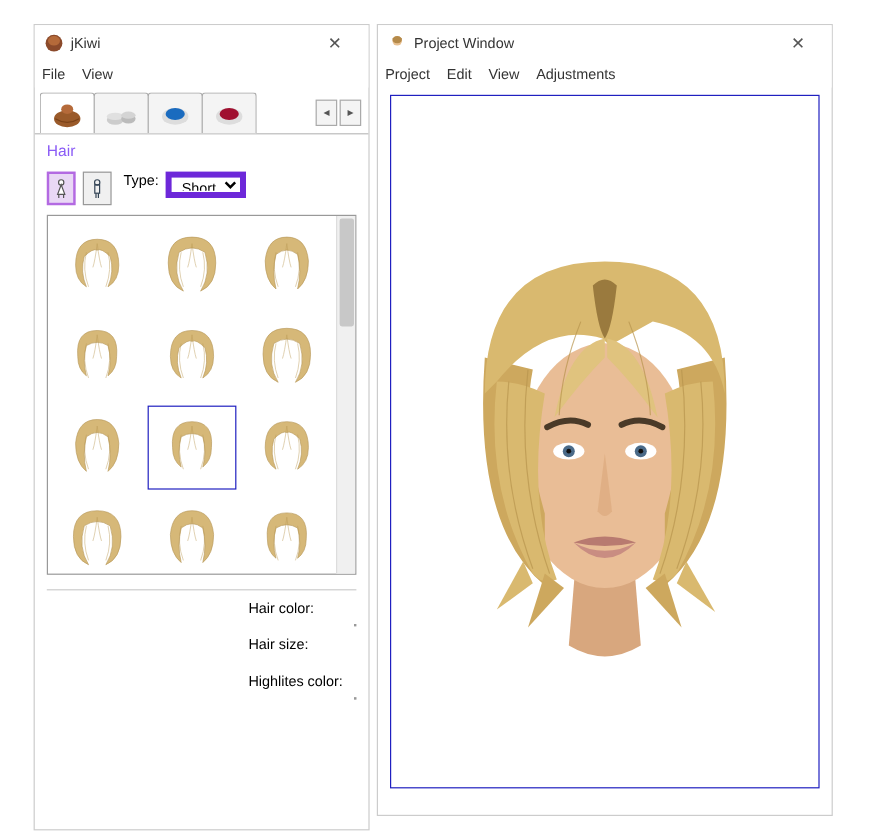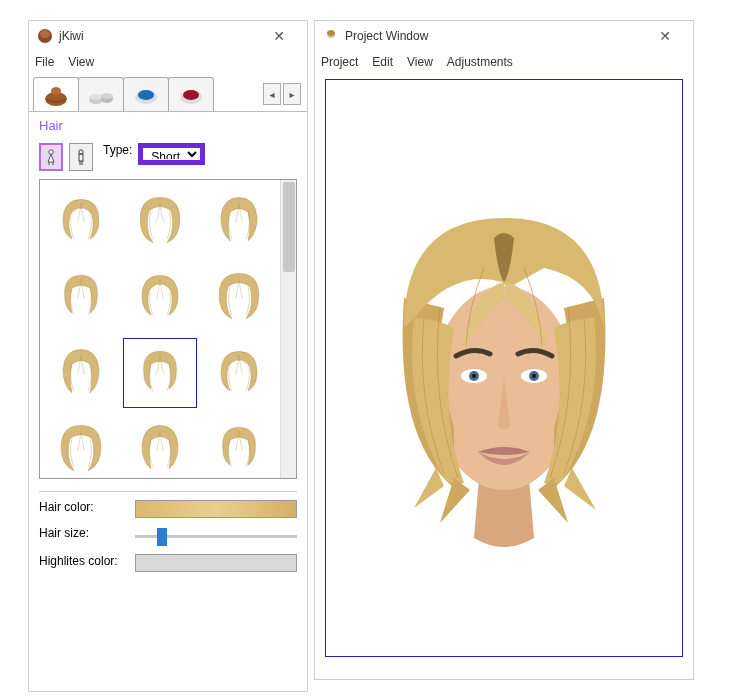--- a/index.html
+++ b/index.html
@@ -111,21 +111,21 @@
 .scrollbar {
   width: 16px; background: #f0f0f0;
   position: relative; border-left: 1px solid #ddd;
 }
 .scroll-thumb {
   position: absolute; left: 2px; top: 2px; width: 12px; height: 90px;
   background: #c8c8c8; border-radius: 2px;
 }
 .divider { margin: 12px 10px 0 10px; border-top: 1px solid #ccc; }
 .prop-row {
-  display: flex; align-items: flex-start; padding: 8px 10px 0 10px; gap: 6px;
+  display: flex; align-items: flex-end; padding: 8px 10px 0 10px; gap: 6px; flex-direction: column;
 }
 .prop-label { width: 90px; }
 .color-swatch {
   flex: 1; height: 18px; border: 1px solid #999;
   background: linear-gradient(90deg, #d9b96f, #e8cf8f, #d4b068);
 }
 .color-swatch.grey { background: #d9d9d9; }
 .slider-wrap {
   flex: 1; height: 20px; position: relative; display: flex; align-items: center;
 }

